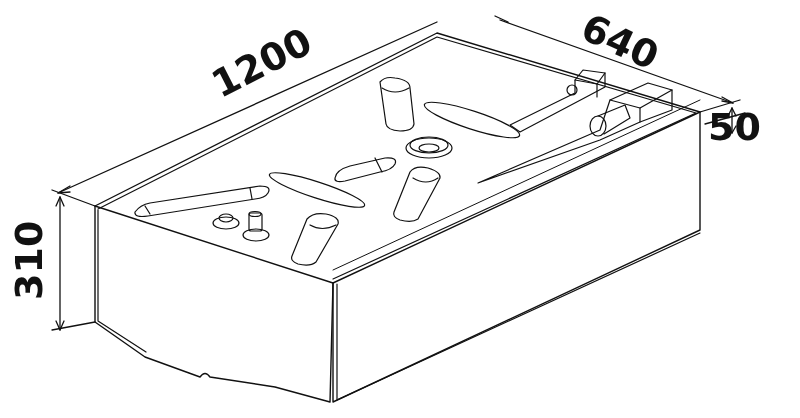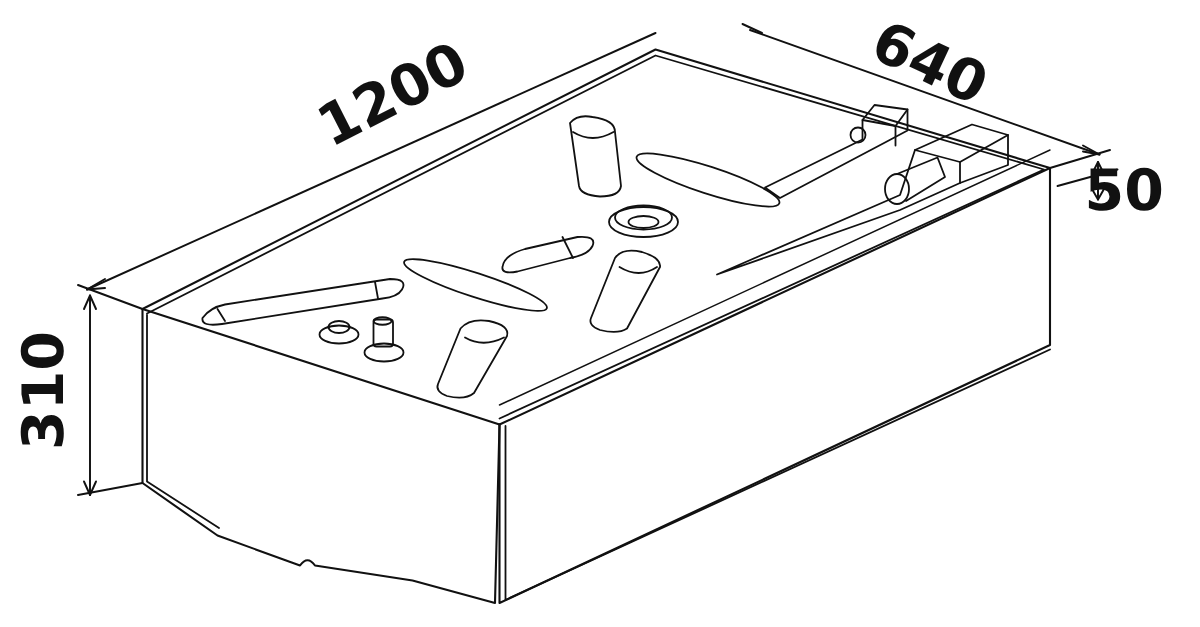--- a/index.html
+++ b/index.html
@@ -1,21 +1,21 @@
 <!DOCTYPE html>
 <html><head>
 <meta charset="utf-8">
 <style>
   html, body { margin:0; padding:0; background:#ffffff; }
   body { width:800px; height:418px; overflow:hidden; position:relative; font-family:"DejaVu Sans", sans-serif; }
   svg { position:absolute; left:0; top:0; }
   .dim-label { position:absolute; font-family:"DejaVu Sans", sans-serif; font-weight:bold; color:#111; font-size:38px; line-height:1; white-space:nowrap; }
   .l1200 { left:206px; top:70px; transform:rotate(-27deg); transform-origin:left top; }
   .l640 { left:592px; top:8px; transform:rotate(25deg); transform-origin:left top; }
-  .l50 { left:723px; top:108px;text-align:right; }
+  .l50 { left:708px; top:108px;text-align:right; }
   .l310 { left:10px; top:300px; transform:rotate(-90deg); transform-origin:left top; }
 </style>
 </head>
 <body>
 
 <svg width="800" height="418" viewBox="0 0 800 418" fill="none" stroke="#111" stroke-width="1.2" stroke-linejoin="round" stroke-linecap="round">
 
   <g>
 
     <path d="M95 206 L437 33 L700 112 L333 283 Z" stroke-width="1.4"></path>

